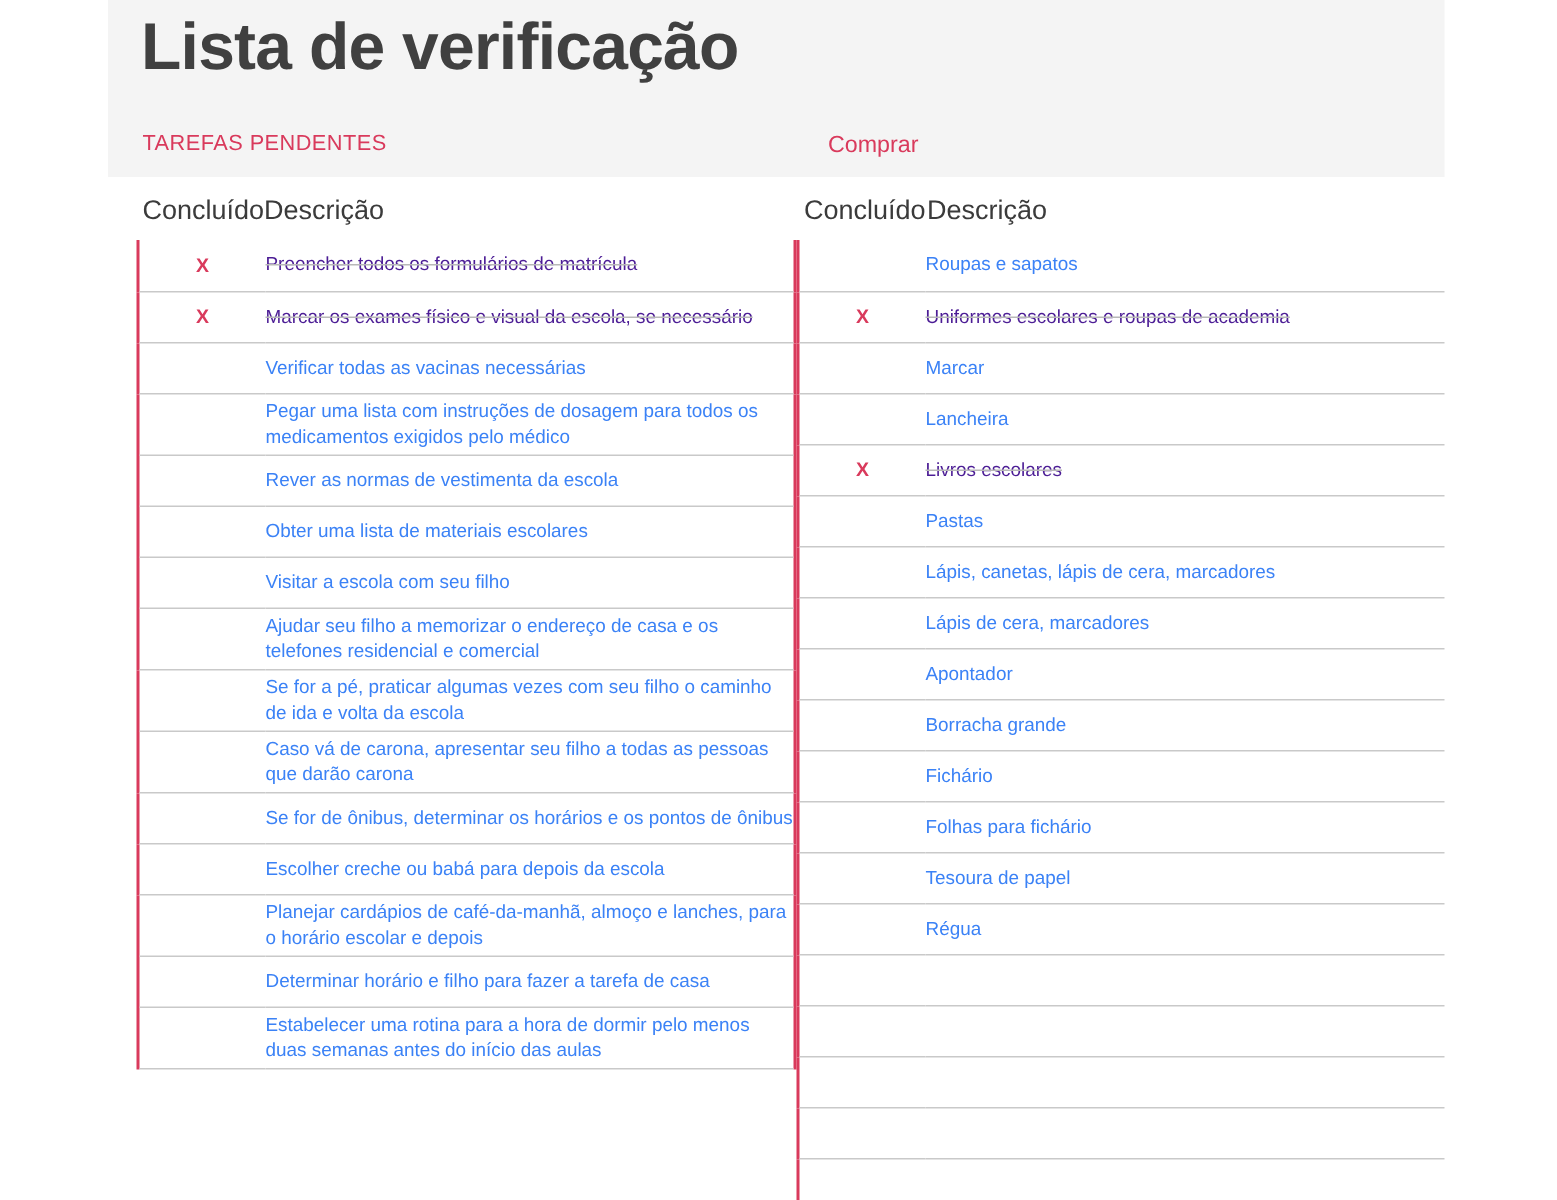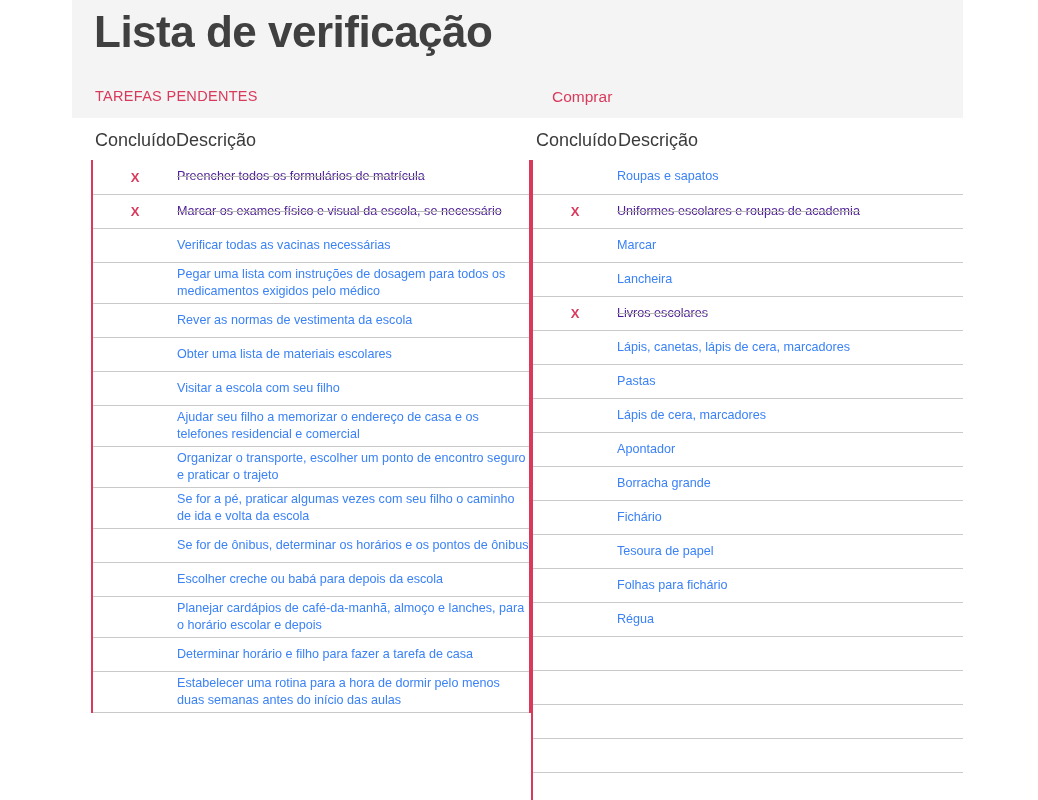--- a/index.html
+++ b/index.html
@@ -201,27 +201,27 @@
         </tr>
         <tr class="row-2">
           <td class="cell-done"></td>
           <td class="cell-desc">
             <span class="task-text">Ajudar seu filho a memorizar o endereço de casa e os telefones residencial e comercial</span>
           </td>
         </tr>
         <tr class="row-2">
           <td class="cell-done"></td>
           <td class="cell-desc">
-            <span class="task-text">Organizar o transporte, escolher um ponto de encontro seguro e praticar o trajeto</span>
-          </td>
-        </tr>
-        <tr class="row-2">
-          <td class="cell-done"></td>
-          <td class="cell-desc">
             <span class="task-text">Se for a pé, praticar algumas vezes com seu filho o caminho de ida e volta da escola</span>
+          </td>
+        </tr>
+        <tr class="row-2">
+          <td class="cell-done"></td>
+          <td class="cell-desc">
+            <span class="task-text">Caso vá de carona, apresentar seu filho a todas as pessoas que darão carona</span>
           </td>
         </tr>
         <tr class="row-2">
           <td class="cell-done"></td>
           <td class="cell-desc">
             <span class="task-text">Se for de ônibus, determinar os horários e os pontos de ônibus</span>
           </td>
         </tr>
         <tr class="row-2">
           <td class="cell-done"></td>
@@ -278,32 +278,32 @@
         </tr>
         <tr class="row-1">
           <td class="cell-done"><span class="mark">X</span></td>
           <td class="cell-desc">
             <span class="task-text done">Livros escolares</span>
           </td>
         </tr>
         <tr class="row-1">
           <td class="cell-done"></td>
           <td class="cell-desc">
+            <span class="task-text">Pastas</span>
+          </td>
+        </tr>
+        <tr class="row-1">
+          <td class="cell-done"></td>
+          <td class="cell-desc">
             <span class="task-text">Lápis, canetas, lápis de cera, marcadores</span>
           </td>
         </tr>
         <tr class="row-1">
           <td class="cell-done"></td>
           <td class="cell-desc">
-            <span class="task-text">Pastas</span>
-          </td>
-        </tr>
-        <tr class="row-1">
-          <td class="cell-done"></td>
-          <td class="cell-desc">
             <span class="task-text">Lápis de cera, marcadores</span>
           </td>
         </tr>
         <tr class="row-1">
           <td class="cell-done"></td>
           <td class="cell-desc">
             <span class="task-text">Apontador</span>
           </td>
         </tr>
         <tr class="row-1">
@@ -314,27 +314,27 @@
         </tr>
         <tr class="row-1">
           <td class="cell-done"></td>
           <td class="cell-desc">
             <span class="task-text">Fichário</span>
           </td>
         </tr>
         <tr class="row-1">
           <td class="cell-done"></td>
           <td class="cell-desc">
+            <span class="task-text">Folhas para fichário</span>
+          </td>
+        </tr>
+        <tr class="row-1">
+          <td class="cell-done"></td>
+          <td class="cell-desc">
             <span class="task-text">Tesoura de papel</span>
-          </td>
-        </tr>
-        <tr class="row-1">
-          <td class="cell-done"></td>
-          <td class="cell-desc">
-            <span class="task-text">Folhas para fichário</span>
           </td>
         </tr>
         <tr class="row-1">
           <td class="cell-done"></td>
           <td class="cell-desc">
             <span class="task-text">Régua</span>
           </td>
         </tr>
         <tr class="row-1">
           <td class="cell-done"></td>

